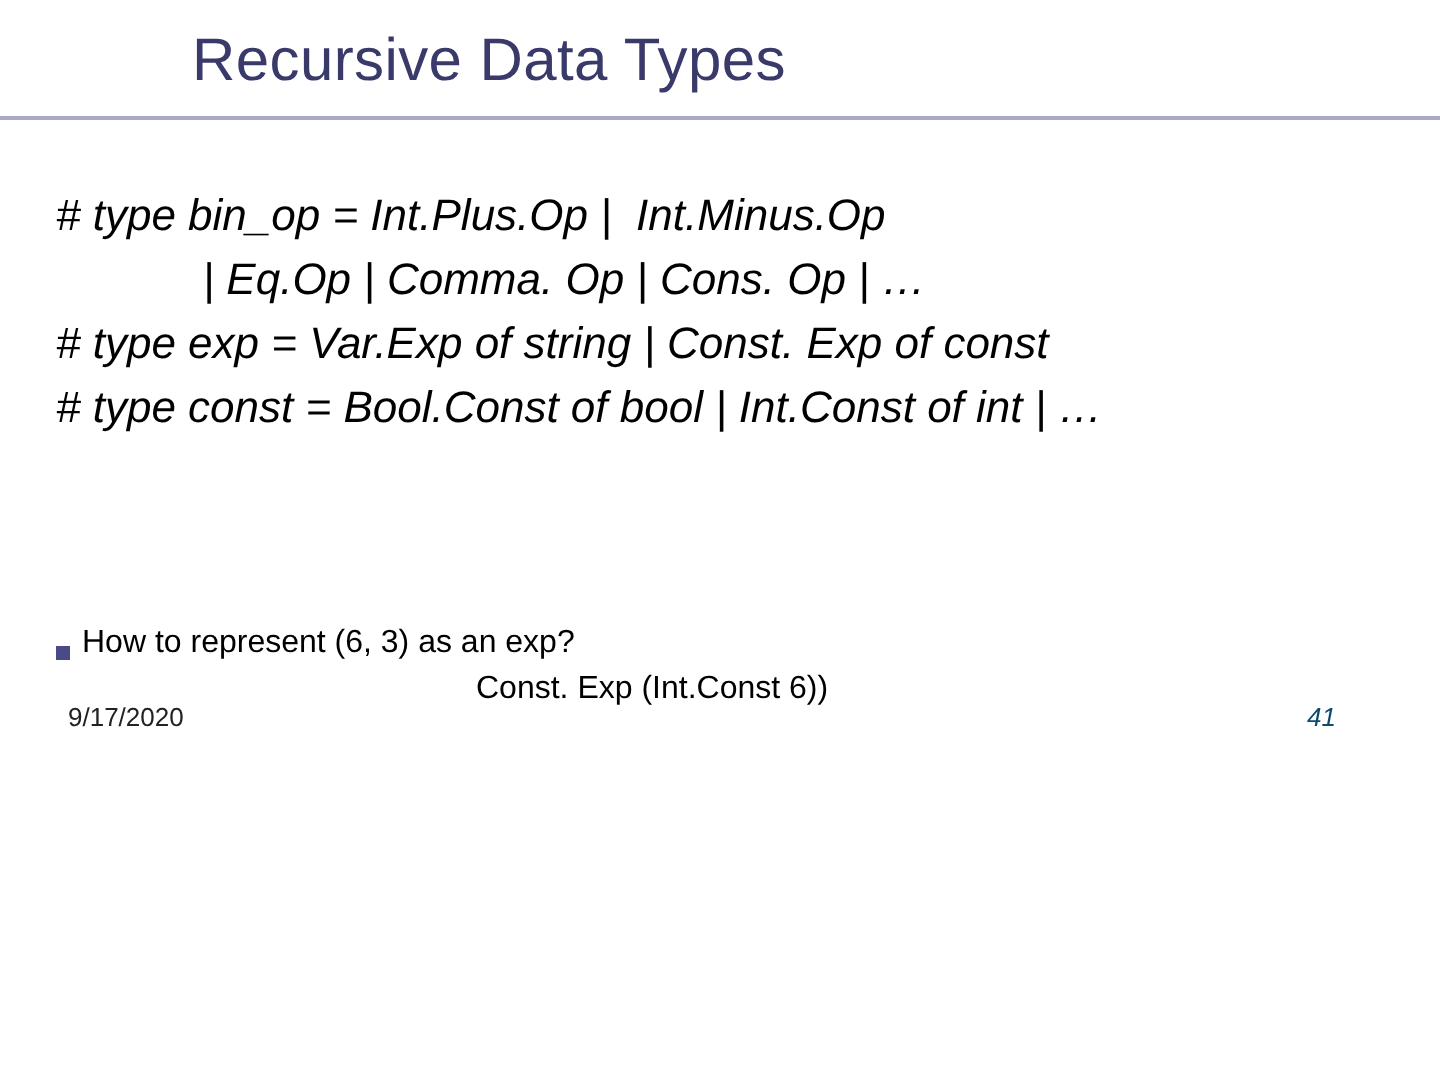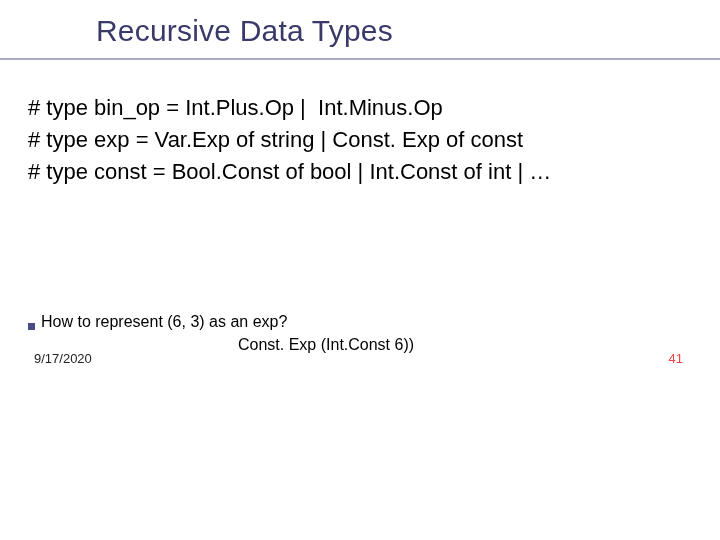--- a/index.html
+++ b/index.html
@@ -40,20 +40,21 @@
     position: absolute;
     top: 92px;
     left: 28px;
     width: 672px;
     font-size: 22px;
     line-height: 1.45;
   }
   .body .line {
     display: block;
     white-space: pre;
+    font-style: italic;
   }
   .bullets {
     position: absolute;
     top: 310px;
     left: 28px;
     width: 672px;
     font-size: 16px;
     line-height: 1.45;
   }
   .bitem {
@@ -80,35 +81,37 @@
     position: absolute;
     bottom: 14px;
     left: 34px;
     font-size: 13px;
     color: #222;
     text-align: right;
   }
   .footer-num {
     position: absolute;
     bottom: 14px;
-    right: 37px;
+    right: 52px;
     font-size: 13px;
-    color: #ef4444;
+    color: #0c4a6e;
+    font-style: italic;
   }
 </style>
 </head>
 <body>
 
 <div class="slide">
 
   <div class="title">Recursive Data Types</div>
   <div class="underline"></div>
 
   <div class="body">
     <span class="line"># type bin_op = Int.Plus.Op |  Int.Minus.Op</span>
+    <span class="line">            | Eq.Op | Comma. Op | Cons. Op | …</span>
     <span class="line"># type exp = Var.Exp of string | Const. Exp of const</span>
     <span class="line"># type const = Bool.Const of bool | Int.Const of int | …</span>
   </div>
 
   <div class="bullets">
     <div class="bitem">
       <span class="sq"></span>
       <span class="btext">How to represent (6, 3) as an exp?</span>
     </div>
     <div class="indent-line">Const. Exp (Int.Const 6))</div>

